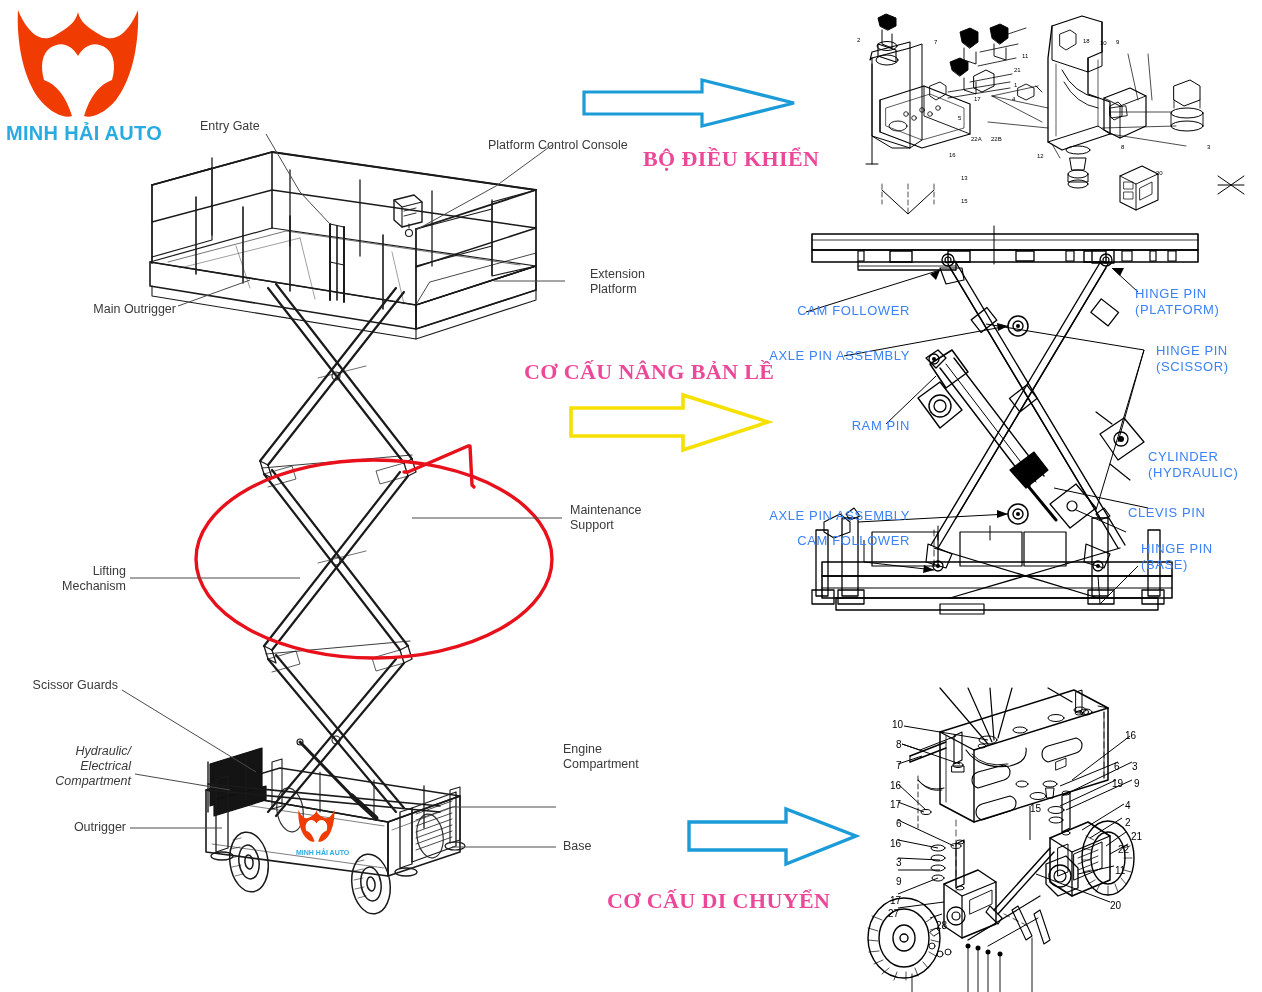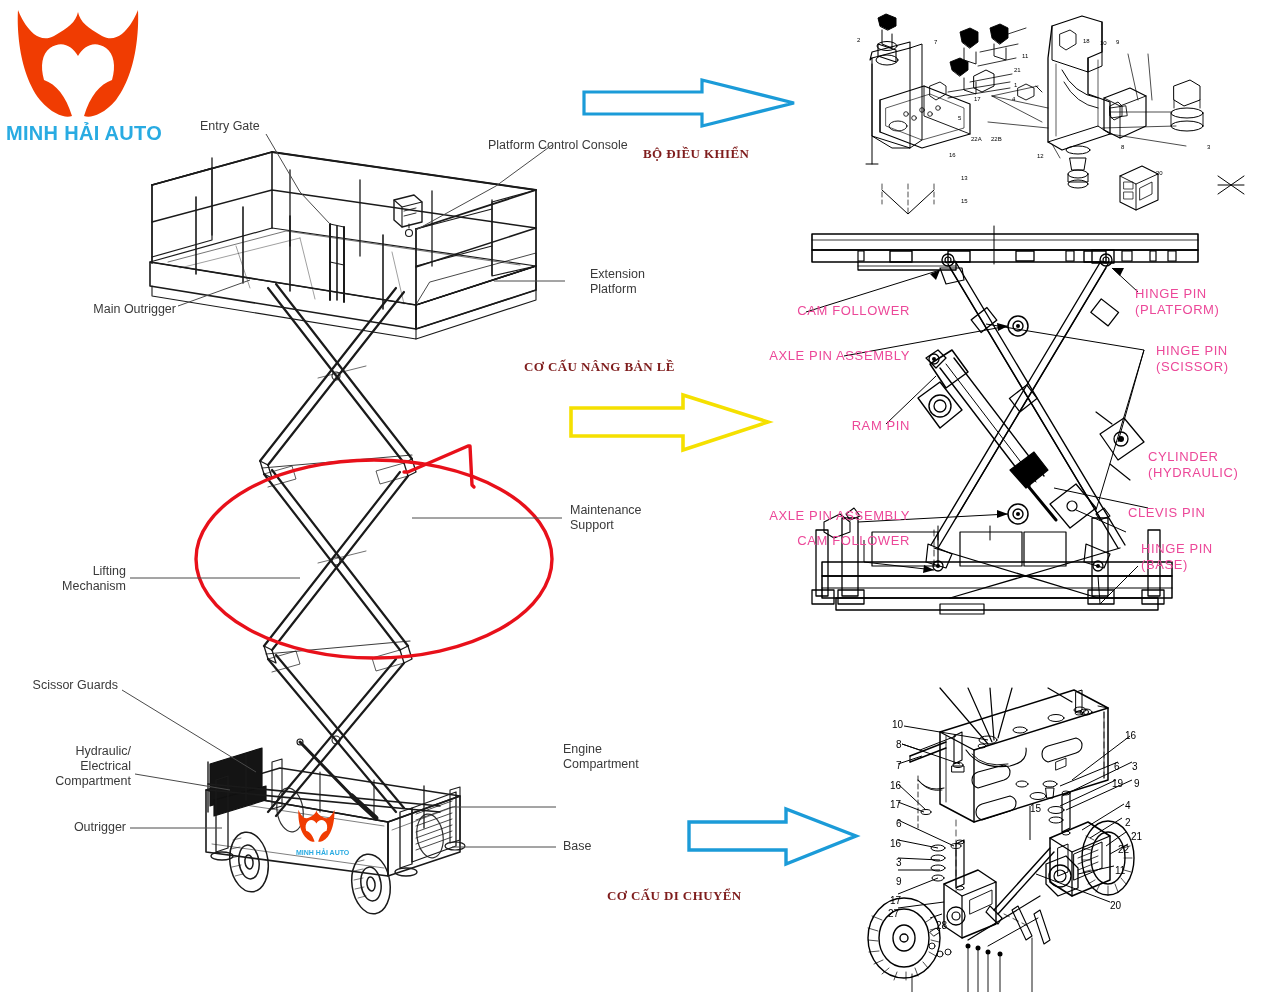--- a/index.html
+++ b/index.html
@@ -38,34 +38,34 @@
     font-size: 12.5px;
     line-height: 15px;
     font-family: "Liberation Sans", sans-serif;
     white-space: pre-line;
   }
   .callout.r { text-align: right; }
   .callout.l { text-align: left; }
 
   
   .vn-head {
-    color: #7f1d1d;
+    color: #ec4899;
     font-family: "Liberation Serif", serif;
     font-weight: bold;
-    font-size: 13px;
+    font-size: 22px;
     letter-spacing: 0.4px;
     white-space: nowrap;
   }
 
   
   .eng {
     font-family: "Liberation Sans", sans-serif;
     font-size: 13px;
     line-height: 15.5px;
-    color: #ec4899;
+    color: #3b82f6;
     letter-spacing: 0.6px;
     white-space: pre-line;
   }
   .eng.r { text-align: right; }
   .eng.l { text-align: left; }
 
   
   .partnum {
     font-family: "Liberation Sans", sans-serif;
     font-size: 10px;
@@ -295,21 +295,21 @@
 Platform</div>
 
   <div class="abs callout l" style="left:570px; top:503px;">Maintenance
 Support</div>
 
   <div class="abs callout r" style="left:0px; top:564px; width:126px;">Lifting
 Mechanism</div>
 
   <div class="abs callout r" style="left:0px; top:678px; width:118px;">Scissor Guards</div>
 
-  <div class="abs callout r" style="left:0px; top:744px; width:131px;">Hydraulic/
+  <div class="abs callout r" style="left:0px; top:744px; width:131px;font-style:italic;">Hydraulic/
 Electrical
 Compartment</div>
 
   <div class="abs callout r" style="left:0px; top:820px; width:126px;text-align:right;">Outrigger</div>
 
   <div class="abs callout l" style="left:563px; top:742px;">Engine
 Compartment</div>
 
   <div class="abs callout l" style="left:563px; top:839px;">Base</div>
 

